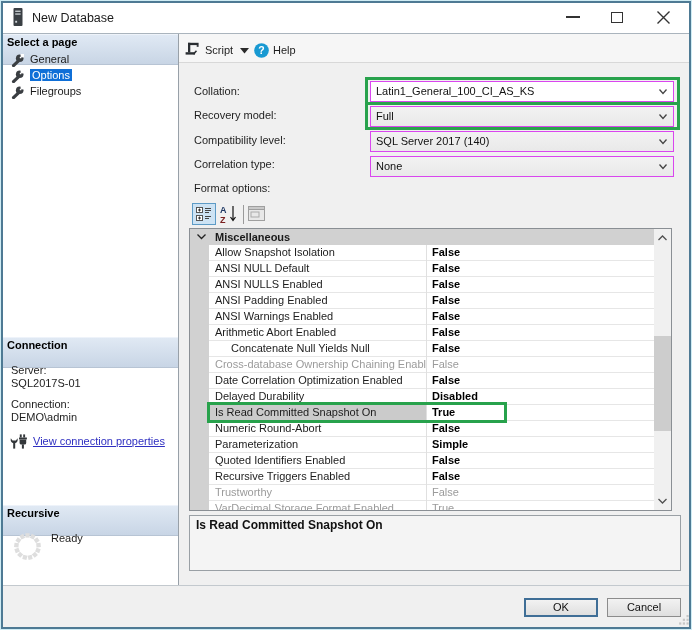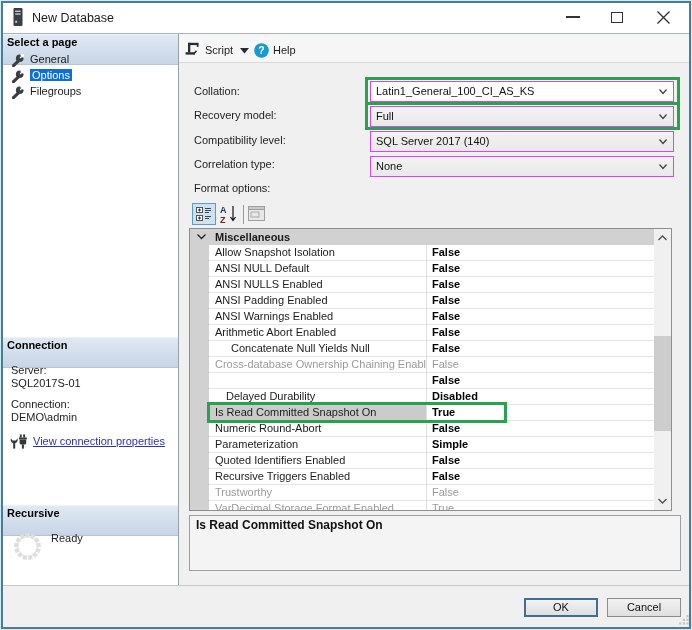--- a/index.html
+++ b/index.html
@@ -208,25 +208,26 @@
         <div style="position:absolute; left:0; top:0; width:217px; height:15px;  color:#1c1c1c; line-height:15px; padding-left:6px; overflow:hidden; white-space:nowrap;margin-left:16px;">Concatenate Null Yields Null</div>
         <div style="position:absolute; left:217px; top:0; width:230px; height:15px; color:#000; font-weight:bold; line-height:15px; padding-left:6px; overflow:hidden; white-space:nowrap;">False</div>
         <div style="position:absolute; left:0; top:15px; width:447px; height:1px; background:#e6e6e6;"></div>
       </div>
       <div style="position:absolute; left:19px; top:128px; width:447px; height:16px;">
         <div style="position:absolute; left:0; top:0; width:217px; height:15px;  color:#9b9b9b; line-height:15px; padding-left:6px; overflow:hidden; white-space:nowrap;">Cross-database Ownership Chaining Enabled</div>
         <div style="position:absolute; left:217px; top:0; width:230px; height:15px; color:#9b9b9b; font-weight:normal; line-height:15px; padding-left:6px; overflow:hidden; white-space:nowrap;">False</div>
         <div style="position:absolute; left:0; top:15px; width:447px; height:1px; background:#e6e6e6;"></div>
       </div>
       <div style="position:absolute; left:19px; top:144px; width:447px; height:16px;">
+        <div style="position:absolute; left:0; top:0; width:217px; height:15px;  color:#1c1c1c; line-height:15px; padding-left:6px; overflow:hidden; white-space:nowrap;">Date Correlation Optimization Enabled</div>
         <div style="position:absolute; left:217px; top:0; width:230px; height:15px; color:#000; font-weight:bold; line-height:15px; padding-left:6px; overflow:hidden; white-space:nowrap;">False</div>
         <div style="position:absolute; left:0; top:15px; width:447px; height:1px; background:#e6e6e6;"></div>
       </div>
       <div style="position:absolute; left:19px; top:160px; width:447px; height:16px;">
-        <div style="position:absolute; left:17px; top:0; width:217px; height:15px;  color:#1c1c1c; line-height:15px; padding-left:0; overflow:hidden; white-space:nowrap;">Delayed Durability</div>
+        <div style="position:absolute; left:0; top:0; width:217px; height:15px;  color:#1c1c1c; line-height:15px; padding-left:6px; overflow:hidden; white-space:nowrap;">Delayed Durability</div>
         <div style="position:absolute; left:217px; top:0; width:230px; height:15px; color:#000; font-weight:bold; line-height:15px; padding-left:6px; overflow:hidden; white-space:nowrap;">Disabled</div>
         <div style="position:absolute; left:0; top:15px; width:447px; height:1px; background:#e6e6e6;"></div>
       </div>
       <div style="position:absolute; left:19px; top:176px; width:447px; height:16px;">
         <div style="position:absolute; left:0; top:0; width:217px; height:15px; background:#cbcbcb; color:#1c1c1c; line-height:15px; padding-left:6px; overflow:hidden; white-space:nowrap;">Is Read Committed Snapshot On</div>
         <div style="position:absolute; left:217px; top:0; width:230px; height:15px; color:#000; font-weight:bold; line-height:15px; padding-left:6px; overflow:hidden; white-space:nowrap;">True</div>
         <div style="position:absolute; left:0; top:15px; width:447px; height:1px; background:#e6e6e6;"></div>
       </div>
       <div style="position:absolute; left:19px; top:192px; width:447px; height:16px;">
         <div style="position:absolute; left:0; top:0; width:217px; height:15px;  color:#1c1c1c; line-height:15px; padding-left:6px; overflow:hidden; white-space:nowrap;">Numeric Round-Abort</div>

